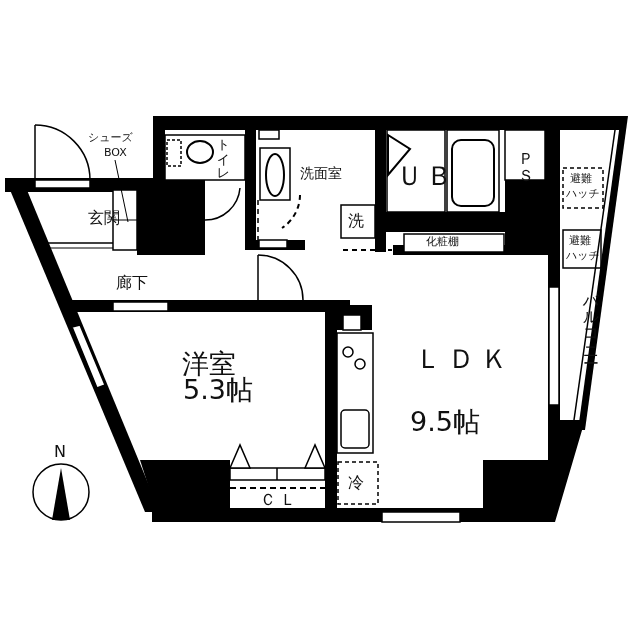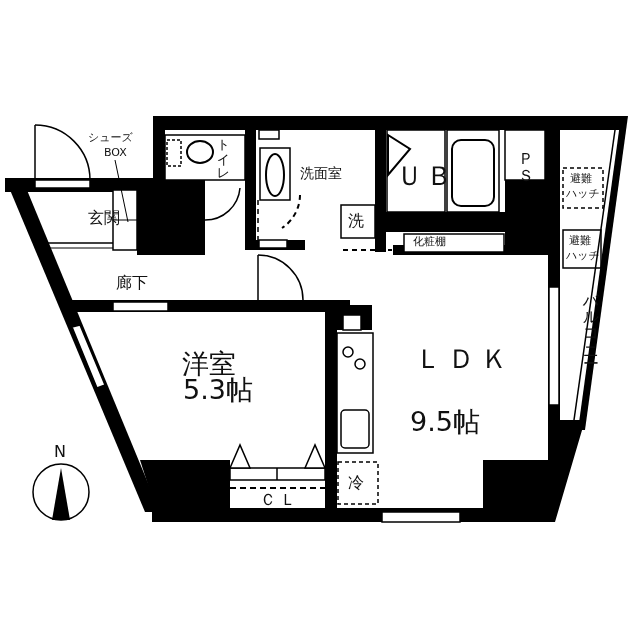--- a/index.html
+++ b/index.html
@@ -143,19 +143,19 @@
 <span class="lbl big" style="left:300px;top:166px;font-size:14px;">洗面室</span>
 <span class="lbl big" style="left:396px;top:162px;letter-spacing:3px;">ＵＢ</span>
 <span class="lbl sm vert" style="left:217px;top:130px;">トイレ</span>
 <span class="lbl mid vert" style="left:518px;top:142px;">ＰＳ</span>
 <span class="lbl mid" style="left:260px;top:492px;letter-spacing:4px;">ＣＬ</span>
 <span class="lbl mid vert" style="left:583px;top:282px;">バルコニー</span>
 <span class="lbl xs" style="left:88px;top:132px;">シューズ</span>
 <span class="lbl xs" style="left:104px;top:147px;">BOX</span>
 <span class="lbl mid" style="left:348px;top:213px;">洗</span>
 <span class="lbl mid" style="left:348px;top:475px;">冷</span>
-<span class="lbl xs" style="left:413px;top:236px;">化粧棚</span>
+<span class="lbl xs" style="left:426px;top:236px;">化粧棚</span>
 <span class="lbl xs" style="left:570px;top:173px;">避難</span>
 <span class="lbl xs" style="left:566px;top:188px;">ハッチ</span>
 <span class="lbl xs" style="left:569px;top:235px;">避難</span>
 <span class="lbl xs" style="left:566px;top:250px;">ハッチ</span>
 <span class="lbl mid" style="left:54px;top:444px;">N</span>
 </div>
 
 </body></html>

